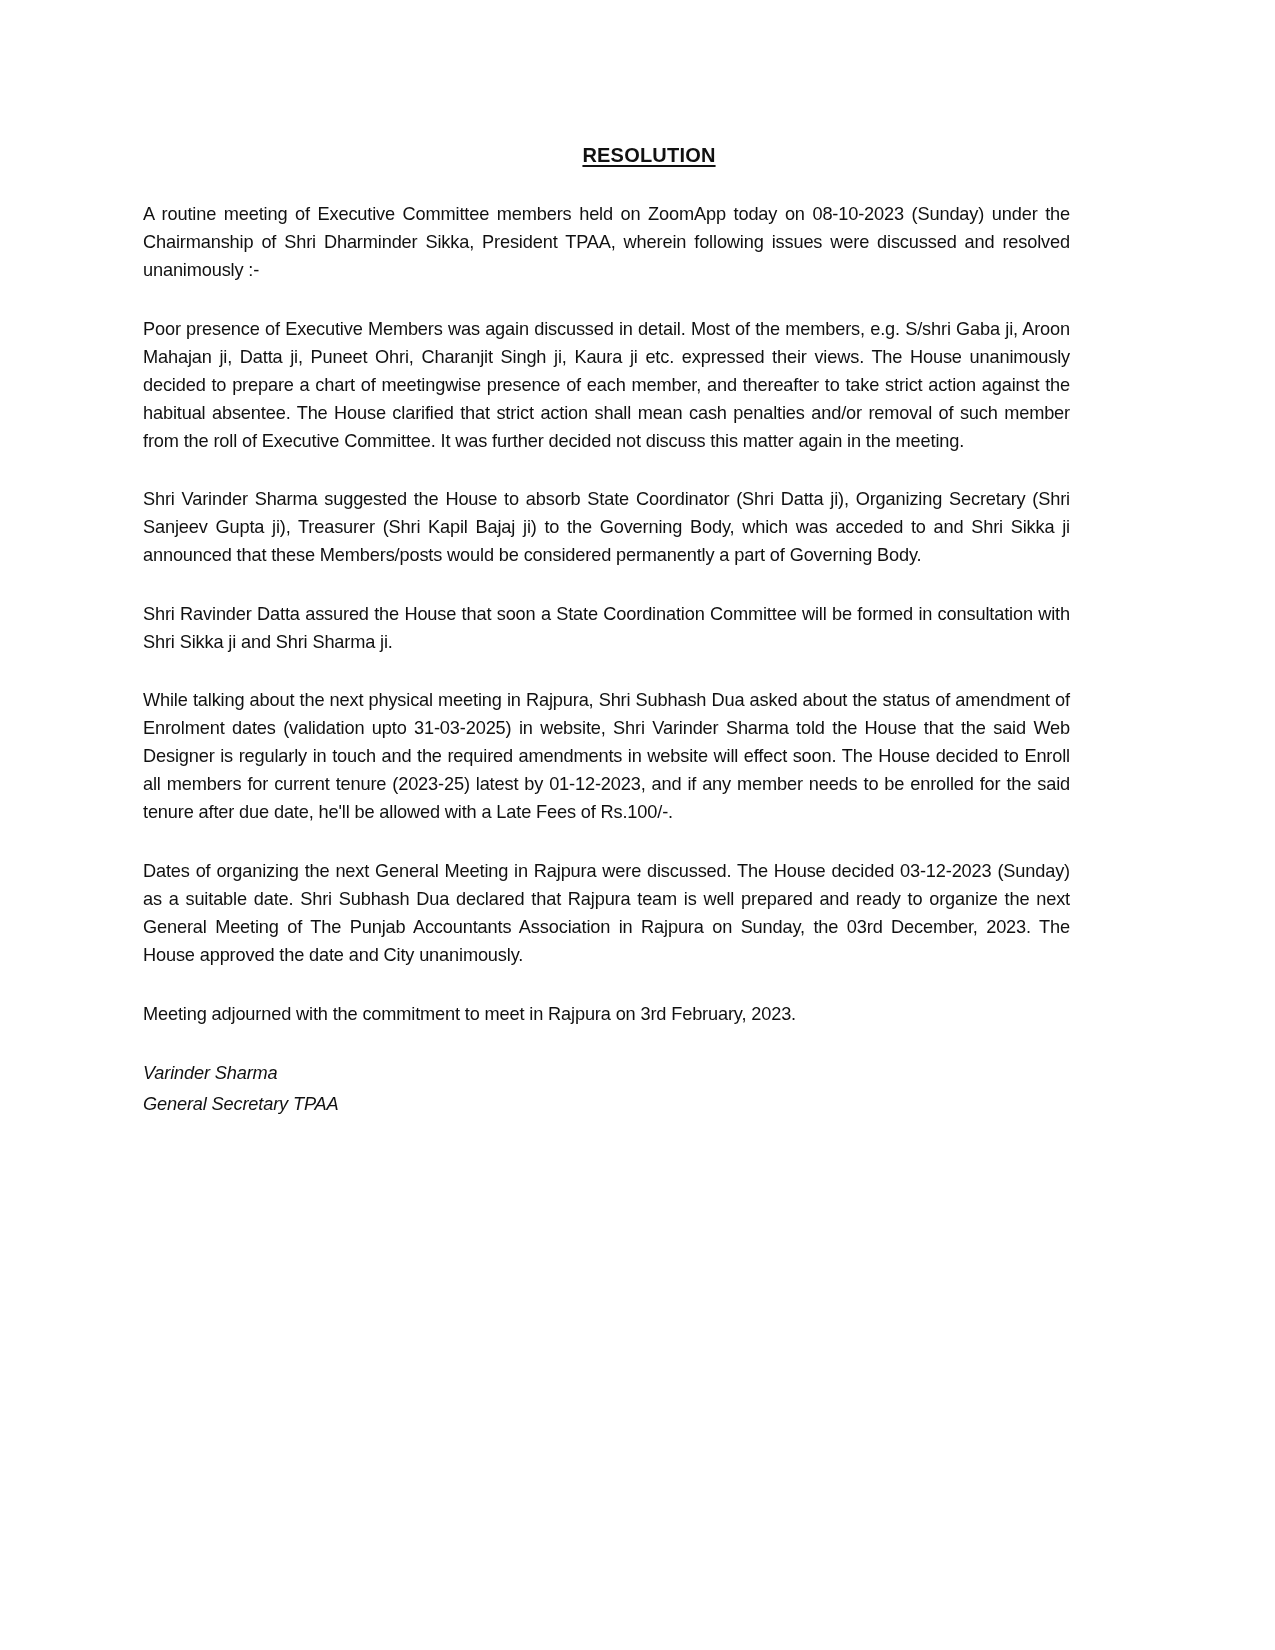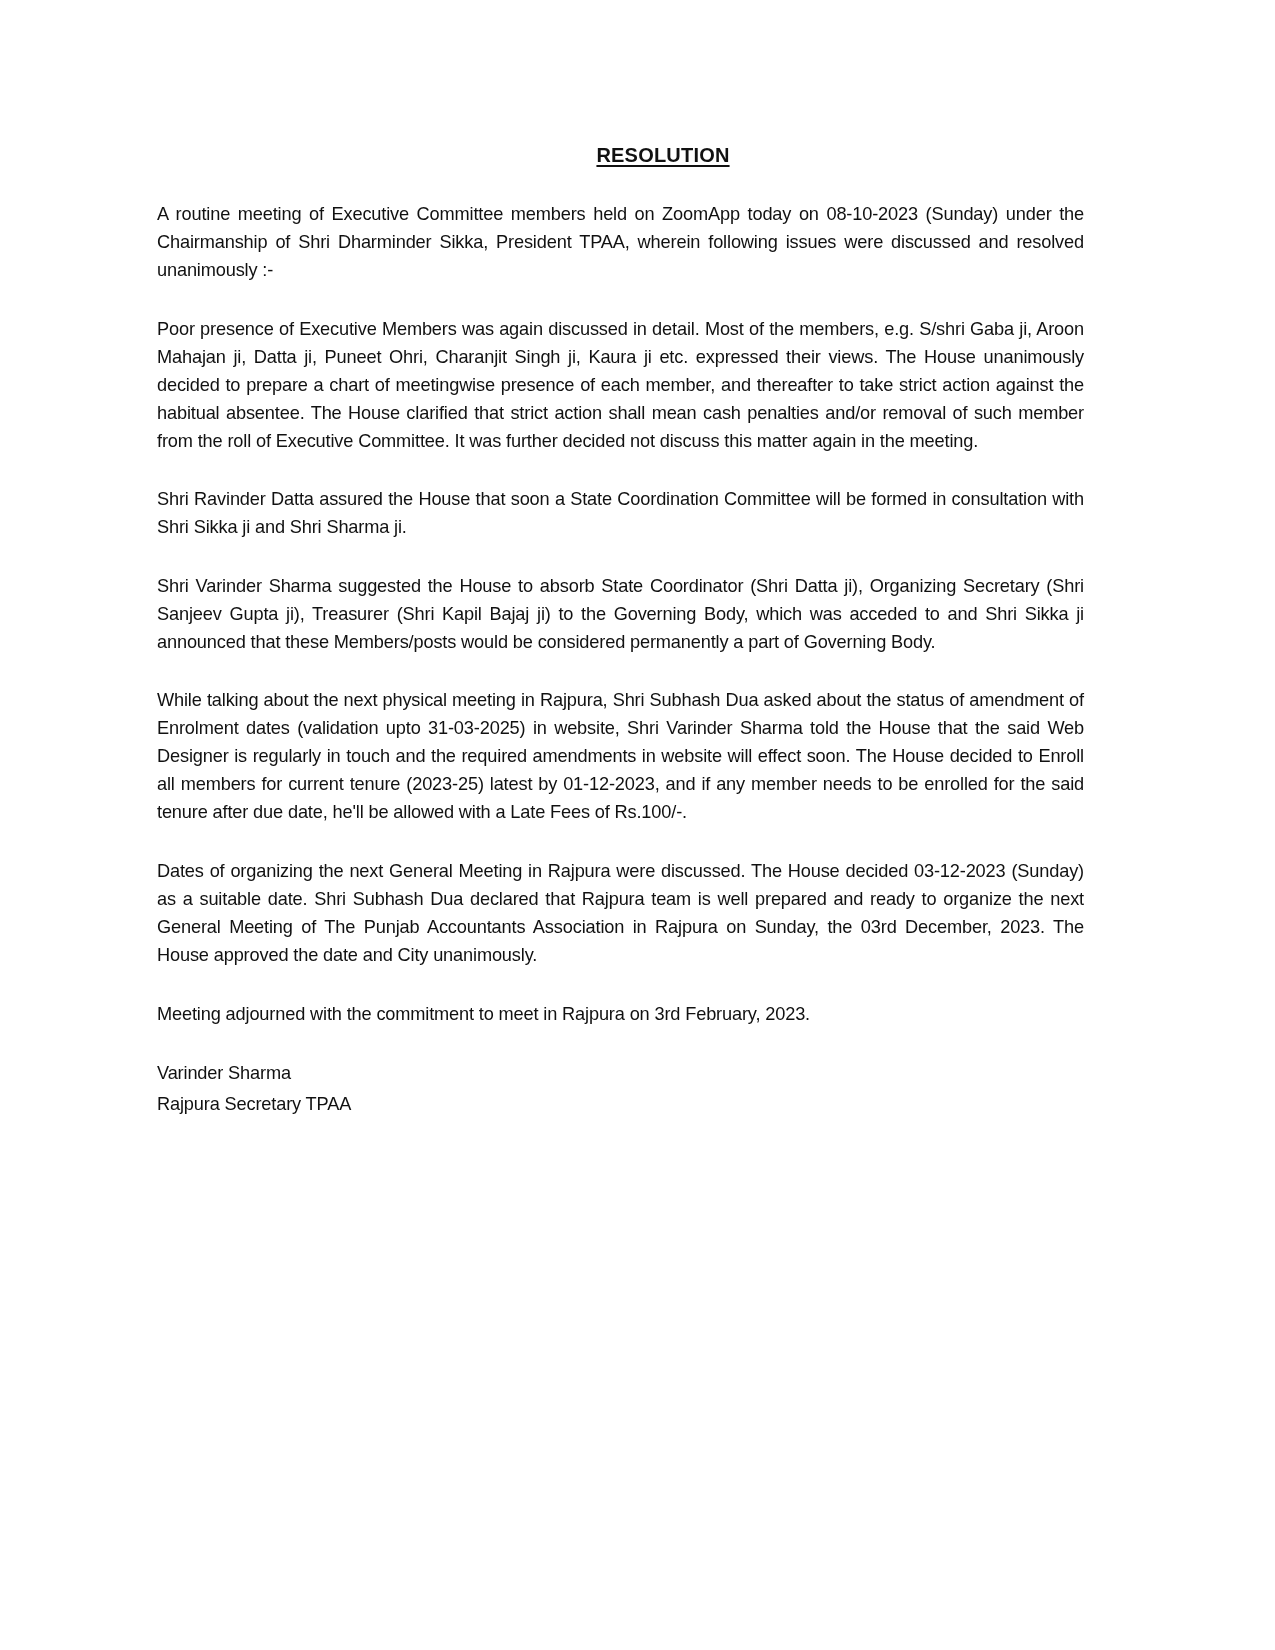--- a/index.html
+++ b/index.html
@@ -13,21 +13,20 @@
       position: relative;
       overflow: hidden;
       color: #111111;
     }
     .page {
       position: absolute;
       left: 143px;
       top: 140px;
       width: 927px;
       font-family: "Liberation Sans Narrow", "Liberation Sans", sans-serif;
-      margin-left: 14px;
     }
     .title {
       text-align: center;
       font-weight: bold;
       font-size: 20px;
       text-decoration: underline;
       text-underline-offset: 3px;
       letter-spacing: 0.2px;
       height: 30px;
       line-height: 30px;
@@ -42,33 +41,34 @@
       letter-spacing: -0.15px;
       word-spacing: 0px;
     }
     .signature {
       font-size: 18.2px;
       line-height: 30.6px;
       letter-spacing: -0.15px;
     }
     .sig-line {
       display: block;
+      font-style: italic;
     }
   </style>
 </head>
 <body>
 
 <div class="page">
   <div class="title">RESOLUTION</div>
 
   <p class="para">A routine meeting of Executive Committee members held on ZoomApp today on 08-10-2023 (Sunday) under the Chairmanship of Shri Dharminder Sikka, President TPAA, wherein following issues were discussed and resolved unanimously :-</p>
   <p class="para">Poor presence of Executive Members was again discussed in detail. Most of the members, e.g. S/shri Gaba ji, Aroon Mahajan ji, Datta ji, Puneet Ohri, Charanjit Singh ji, Kaura ji etc. expressed their views. The House unanimously decided to prepare a chart of meetingwise presence of each member, and thereafter to take strict action against the habitual absentee. The House clarified that strict action shall mean cash penalties and/or removal of such member from the roll of Executive Committee. It was further decided not discuss this matter again in the meeting.</p>
+  <p class="para">Shri Varinder Sharma suggested the House to absorb State Coordinator (Shri Datta ji), Organizing Secretary (Shri Sanjeev Gupta ji), Treasurer (Shri Kapil Bajaj ji) to the Governing Body, which was acceded to and Shri Sikka ji announced that these Members/posts would be considered permanently a part of Governing Body.</p>
   <p class="para">Shri Ravinder Datta assured the House that soon a State Coordination Committee will be formed in consultation with Shri Sikka ji and Shri Sharma ji.</p>
-  <p class="para">Shri Varinder Sharma suggested the House to absorb State Coordinator (Shri Datta ji), Organizing Secretary (Shri Sanjeev Gupta ji), Treasurer (Shri Kapil Bajaj ji) to the Governing Body, which was acceded to and Shri Sikka ji announced that these Members/posts would be considered permanently a part of Governing Body.</p>
   <p class="para">While talking about the next physical meeting in Rajpura, Shri Subhash Dua asked about the status of amendment of Enrolment dates (validation upto 31-03-2025) in website, Shri Varinder Sharma told the House that the said Web Designer is regularly in touch and the required amendments in website will effect soon. The House decided to Enroll all members for current tenure (2023-25) latest by 01-12-2023, and if any member needs to be enrolled for the said tenure after due date, he'll be allowed with a Late Fees of Rs.100/-.</p>
   <p class="para">Dates of organizing the next General Meeting in Rajpura were discussed. The House decided 03-12-2023 (Sunday) as a suitable date. Shri Subhash Dua declared that Rajpura team is well prepared and ready to organize the next General Meeting of The Punjab Accountants Association in Rajpura on Sunday, the 03rd December, 2023. The House approved the date and City unanimously.</p>
   <p class="para">Meeting adjourned with the commitment to meet in Rajpura on 3rd February, 2023.</p>
 
   <div class="signature">
     <span class="sig-line">Varinder Sharma</span>
-    <span class="sig-line">Rajpura Secretary TPAA</span>
+    <span class="sig-line">General Secretary TPAA</span>
   </div>
 </div>
 
 </body></html>

